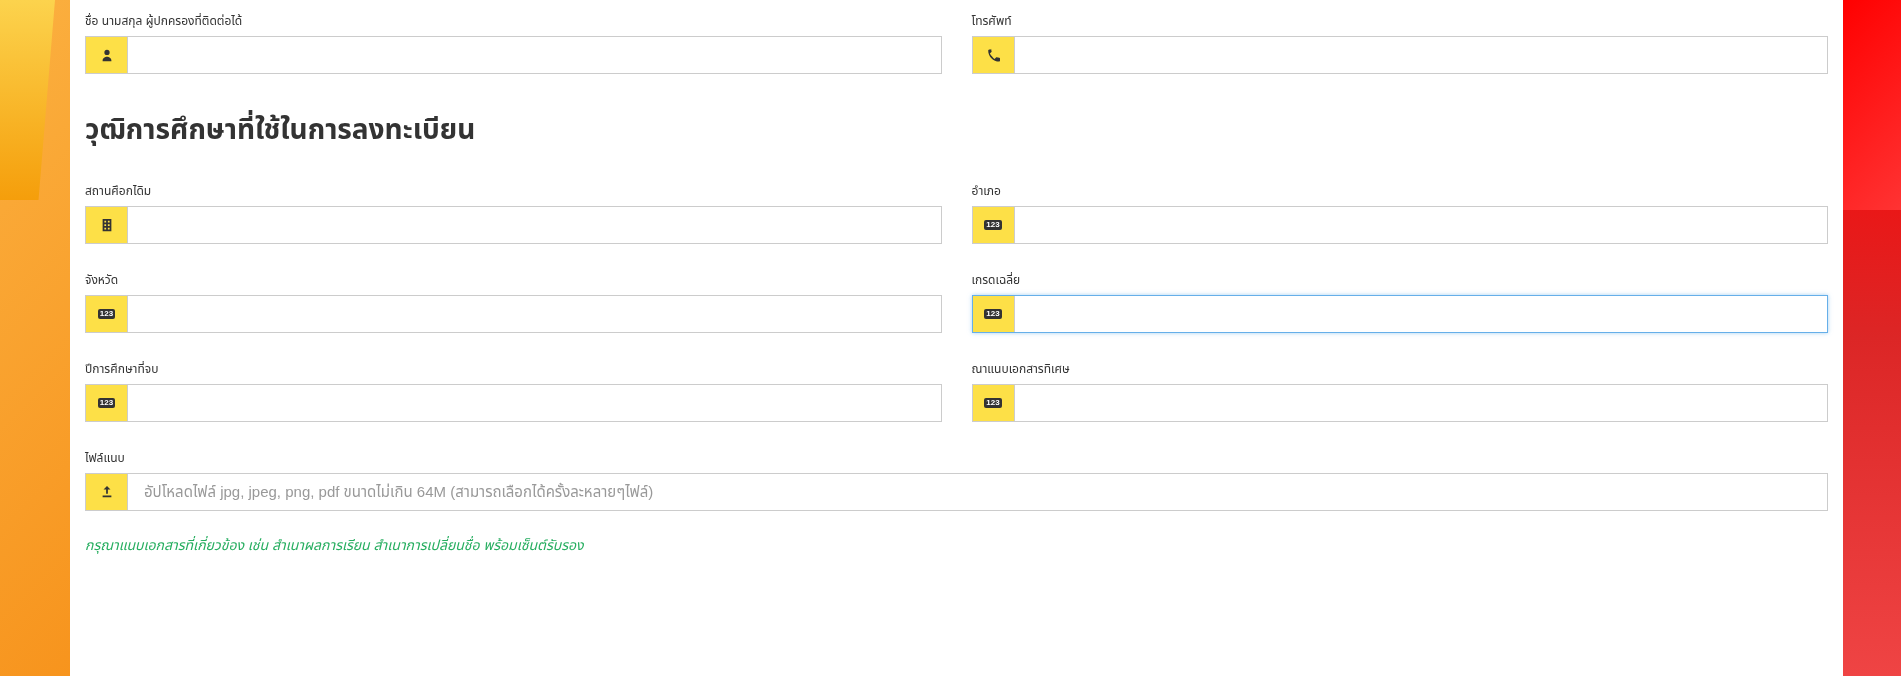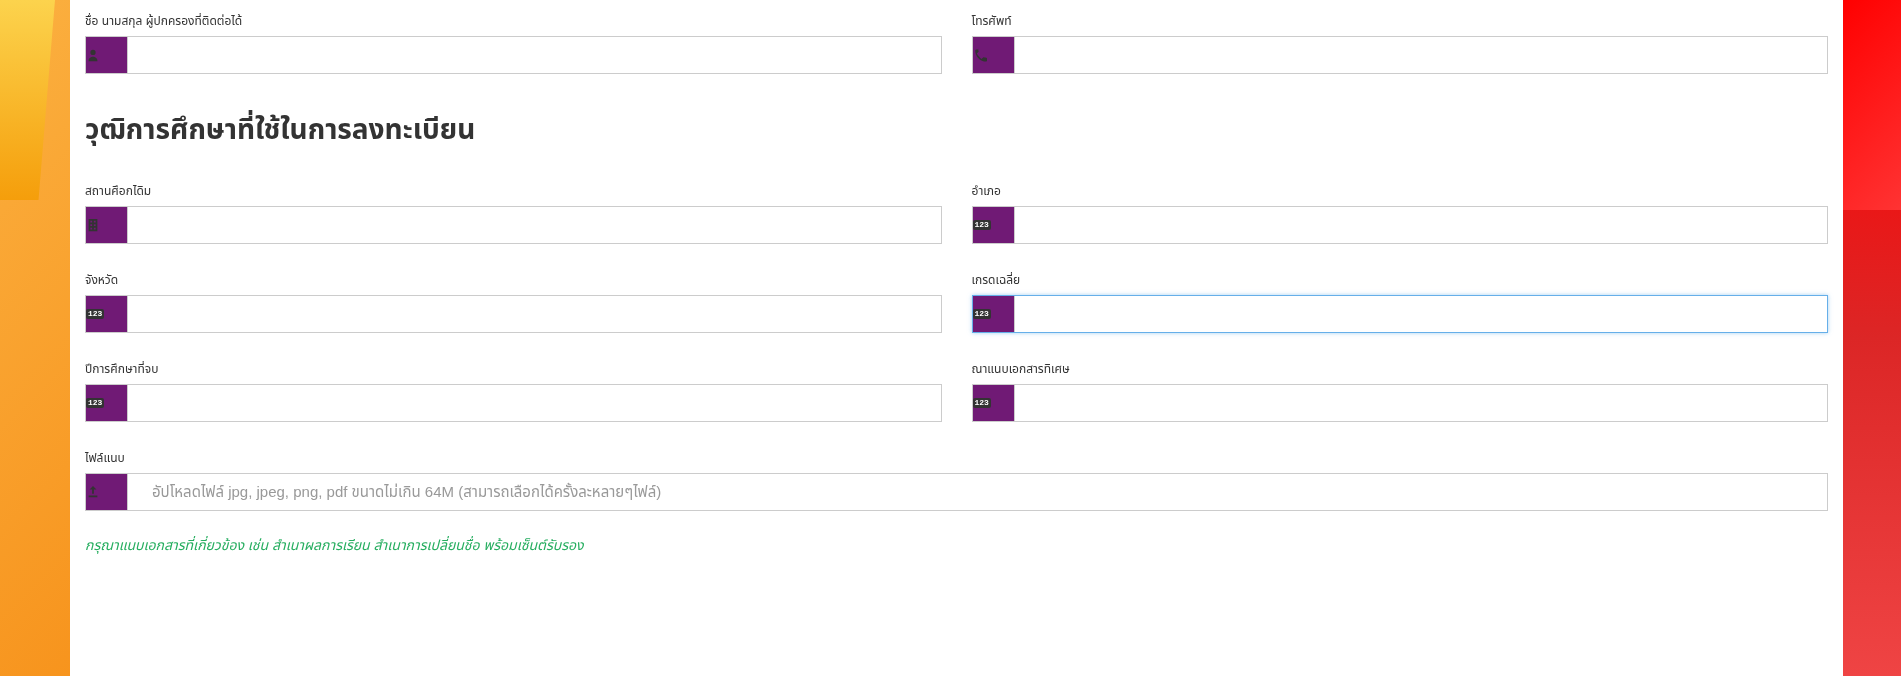--- a/index.html
+++ b/index.html
@@ -71,48 +71,47 @@
   display: flex;
   border: 1px solid #ccc;
   height: 38px;
 }
 .input-group.focused {
   border-color: #66afe9;
   box-shadow: 0 0 4px rgba(102,175,233,0.6);
 }
 .input-addon {
   width: 42px;
-  background: #701a75;
+  background: #fde047;
   border-right: 1px solid #ccc;
   display: flex;
   align-items: center;
-  justify-content: flex-start;
+  justify-content: center;
   color: #333;
   font-size: 14px;
-  font-family: Liberation Mono, monospace;
 }
 .input-field {
   flex: 1;
   border: none;
   outline: none;
   padding: 0 10px;
   font-size: 14px;
   background: #fff;
 }
 .section-heading {
   font-size: 28px;
   font-weight: bold;
   color: #333;
   margin: 35px 0 18px 0;
 }
 .file-placeholder {
   flex: 1;
   display: flex;
   align-items: center;
-  padding: 0 24px;
+  padding: 0 16px;
   color: #999;
   font-size: 15px;
   text-align: right;
 }
 .help-text {
   color: #27ae60;
   font-size: 14px;
   margin-top: 24px;
   font-style: italic;
 }

